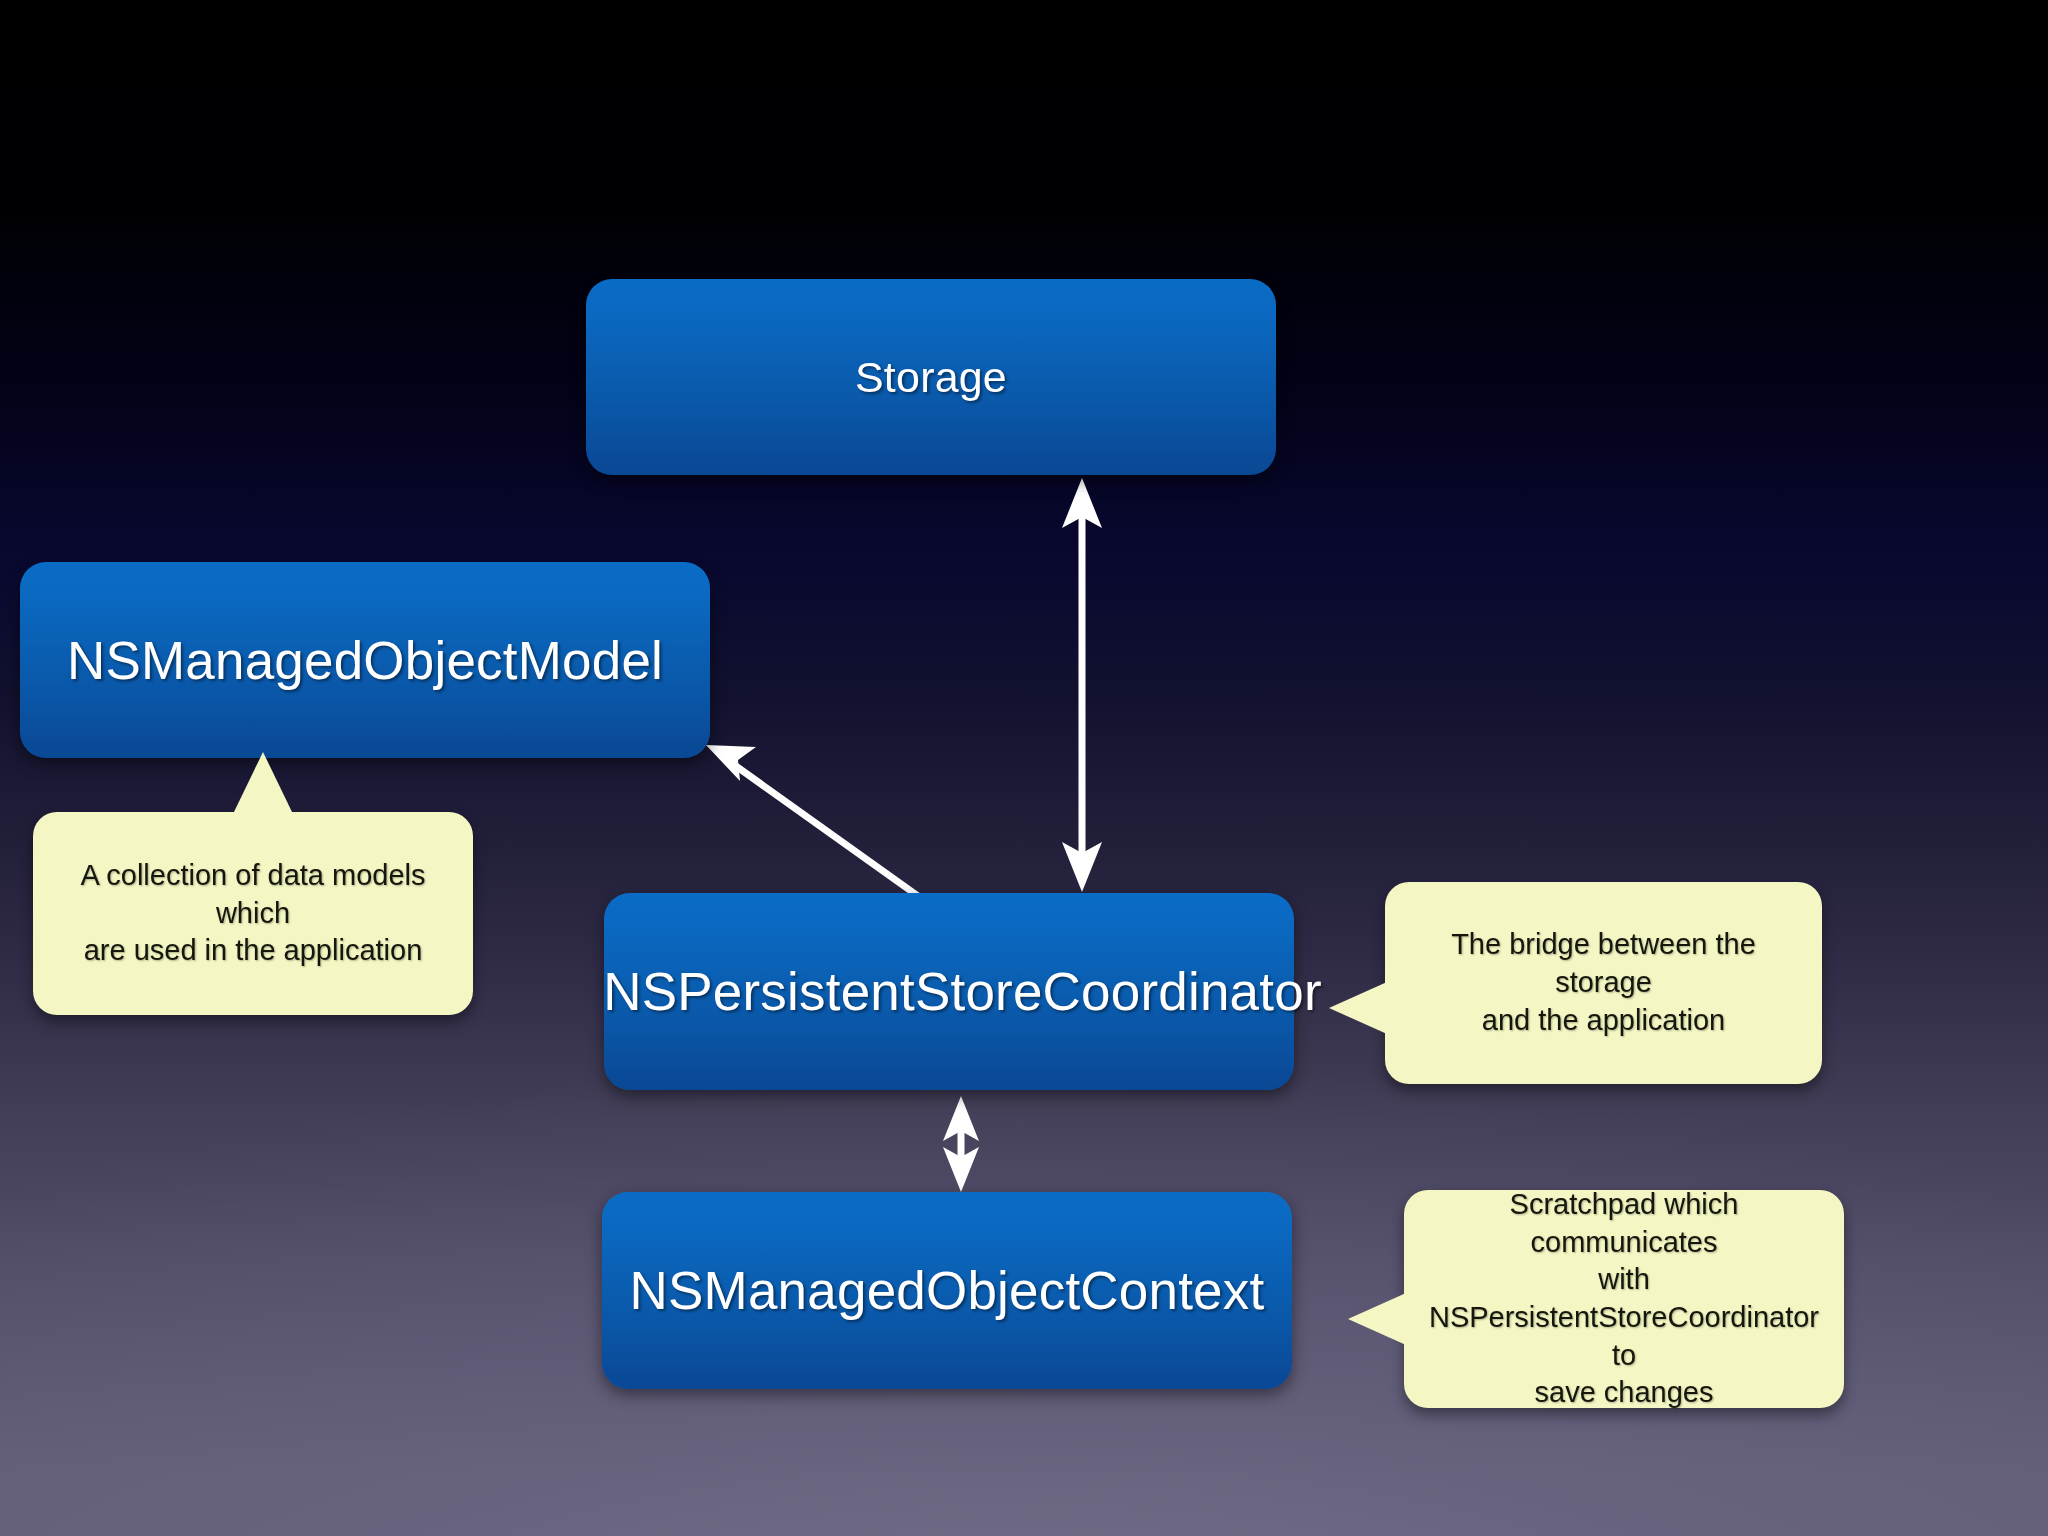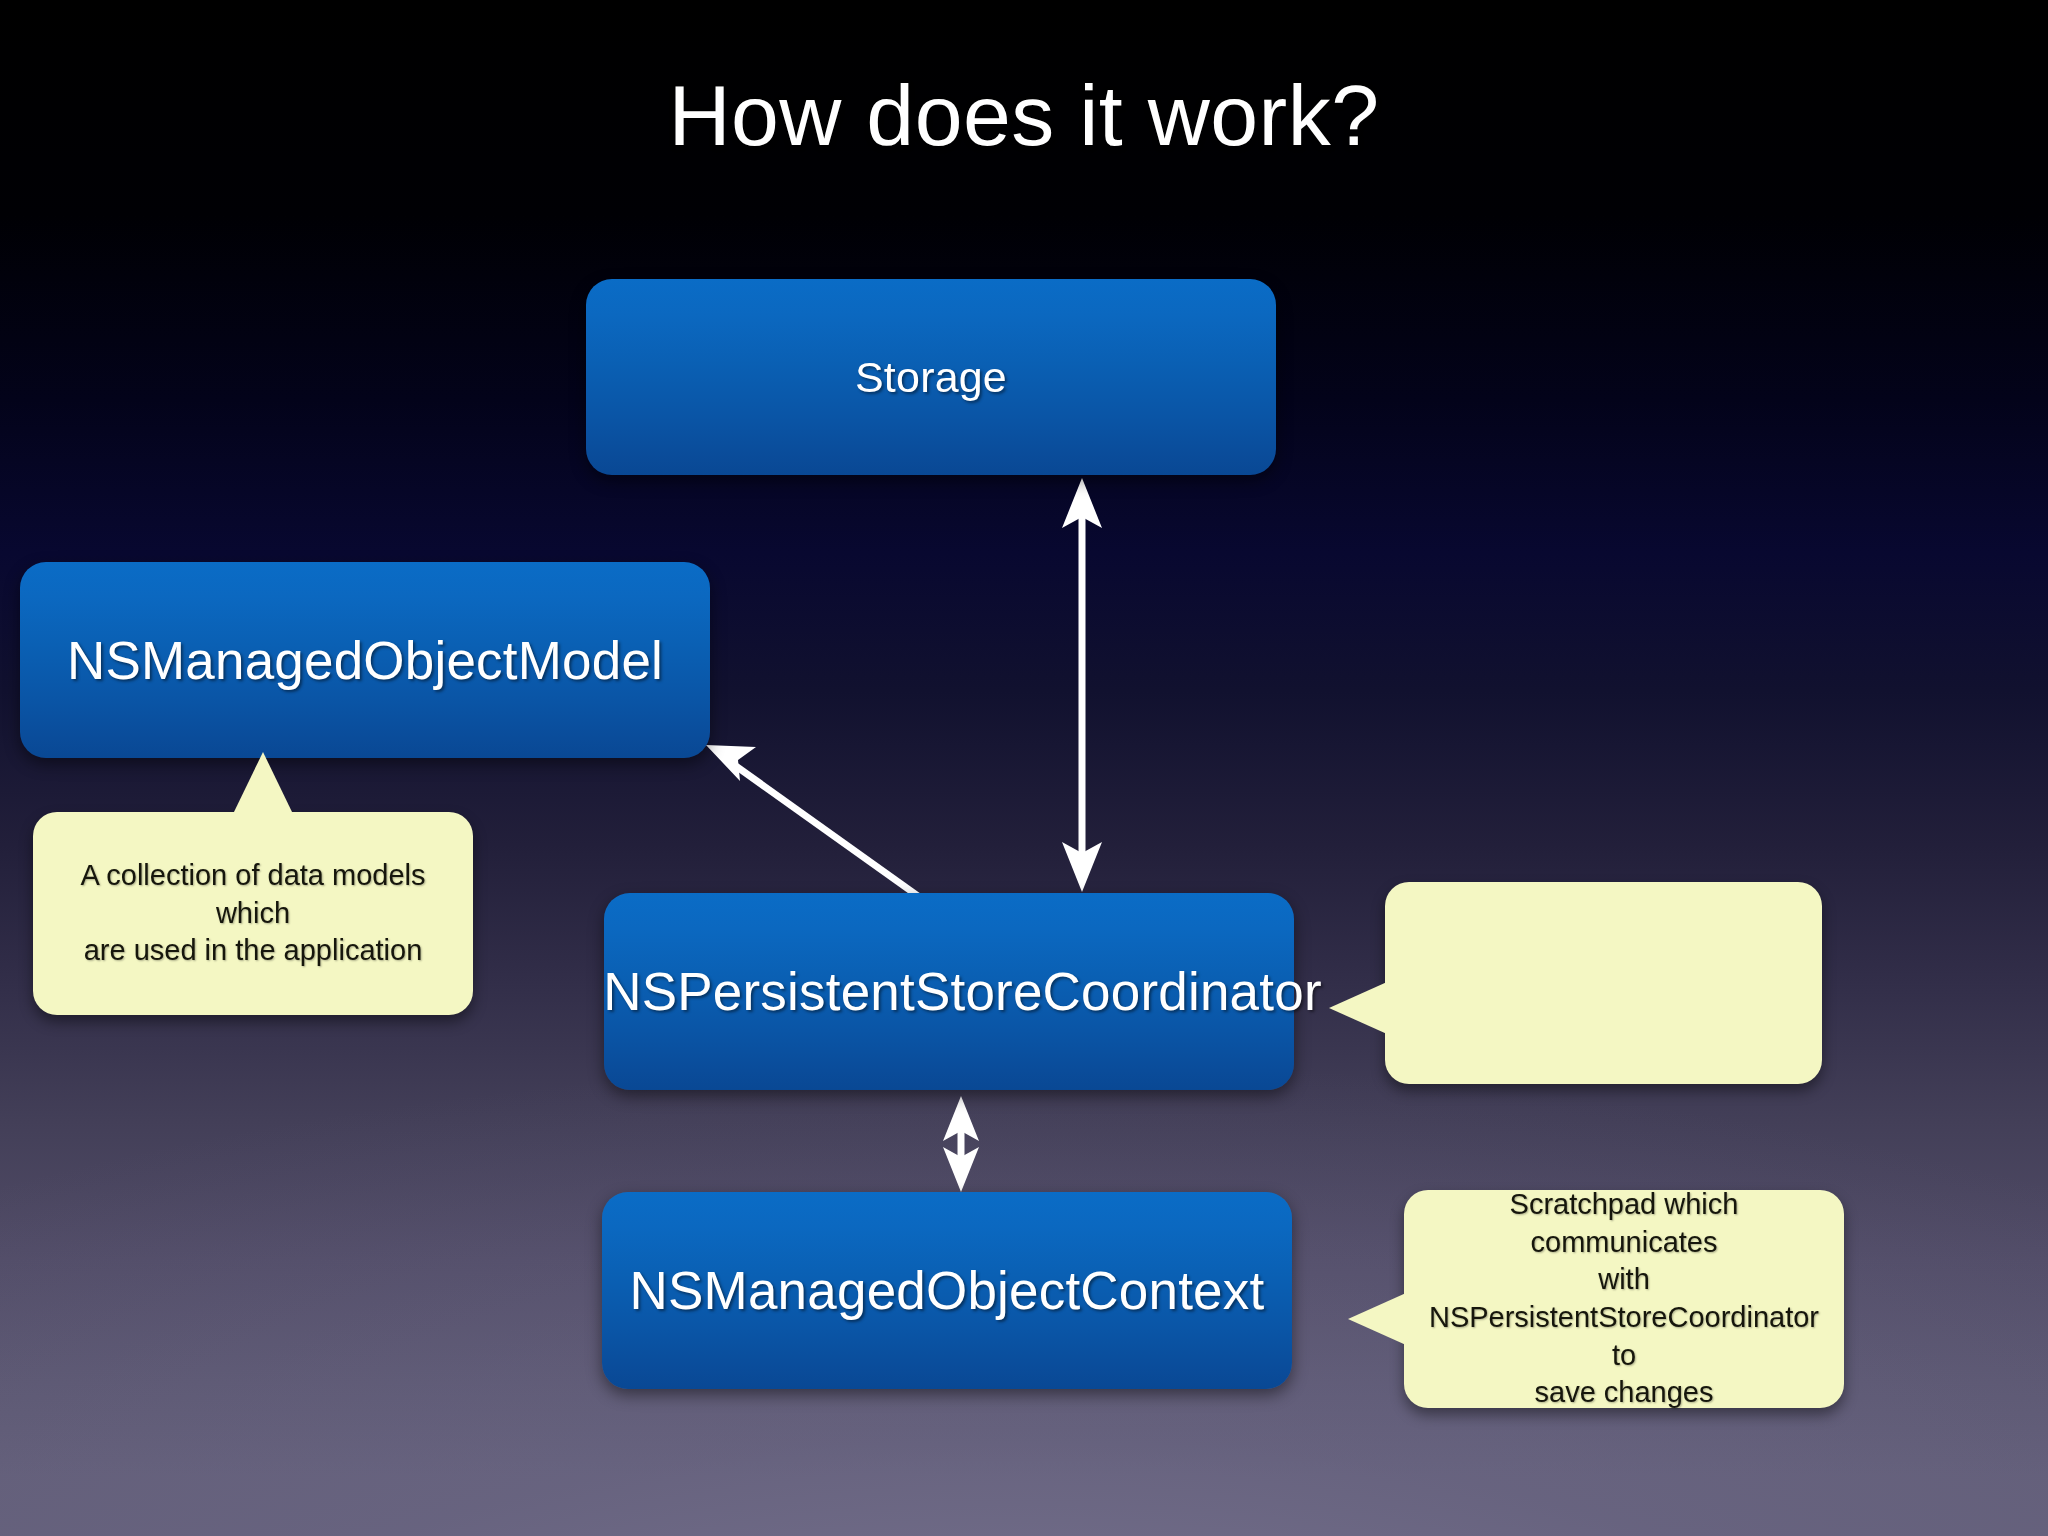--- a/index.html
+++ b/index.html
@@ -135,21 +135,20 @@
     width: 2048px;
     height: 1536px;
     pointer-events: none;
   }
 </style>
 </head>
 <body>
 
 <div id="slide">
 
-  <div class="title">How does it work?</div>
 
   <svg id="arrows" viewBox="0 0 2048 1536" xmlns="http://www.w3.org/2000/svg">
 
     <g>
       <line x1="1082" y1="498" x2="1082" y2="872" stroke="#ffffff" stroke-width="7"></line>
       <polygon points="1082,478 1062,528 1082,517 1102,528" fill="#ffffff"></polygon>
       <polygon points="1082,892 1062,842 1082,853 1102,842" fill="#ffffff"></polygon>
     </g>
 
     <g>
@@ -180,20 +179,21 @@
     <span>NSManagedObjectContext</span>
   </div>
 
   <div id="callout-model" class="callout">
     <div class="tail-up"></div>
     <div class="ctext">A collection of data models which<br>are used in the application</div>
   </div>
 
   <div id="callout-bridge" class="callout">
     <div class="tail-left"></div>
+    <div class="ctext">The bridge between the storage<br>and the application</div>
   </div>
 
   <div id="callout-context" class="callout">
     <div class="tail-left"></div>
     <div class="ctext">Scratchpad which communicates<br>with<br>NSPersistentStoreCoordinator to<br>save changes</div>
   </div>
 
 </div>
 
 </body></html>

